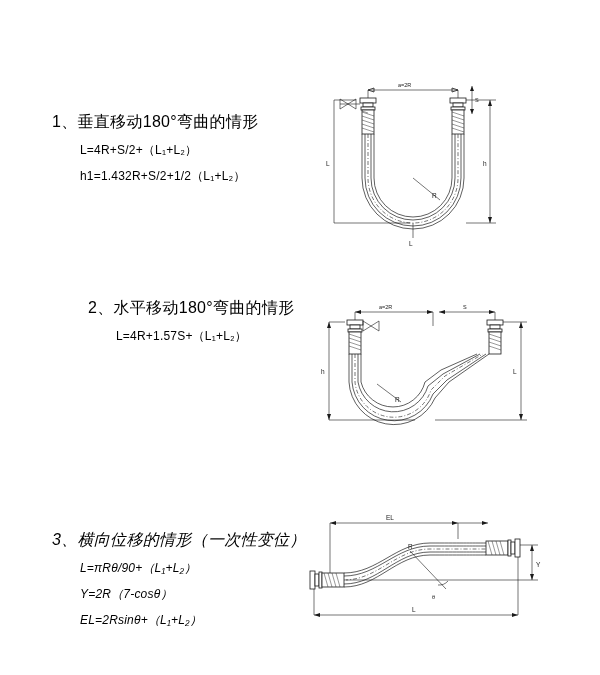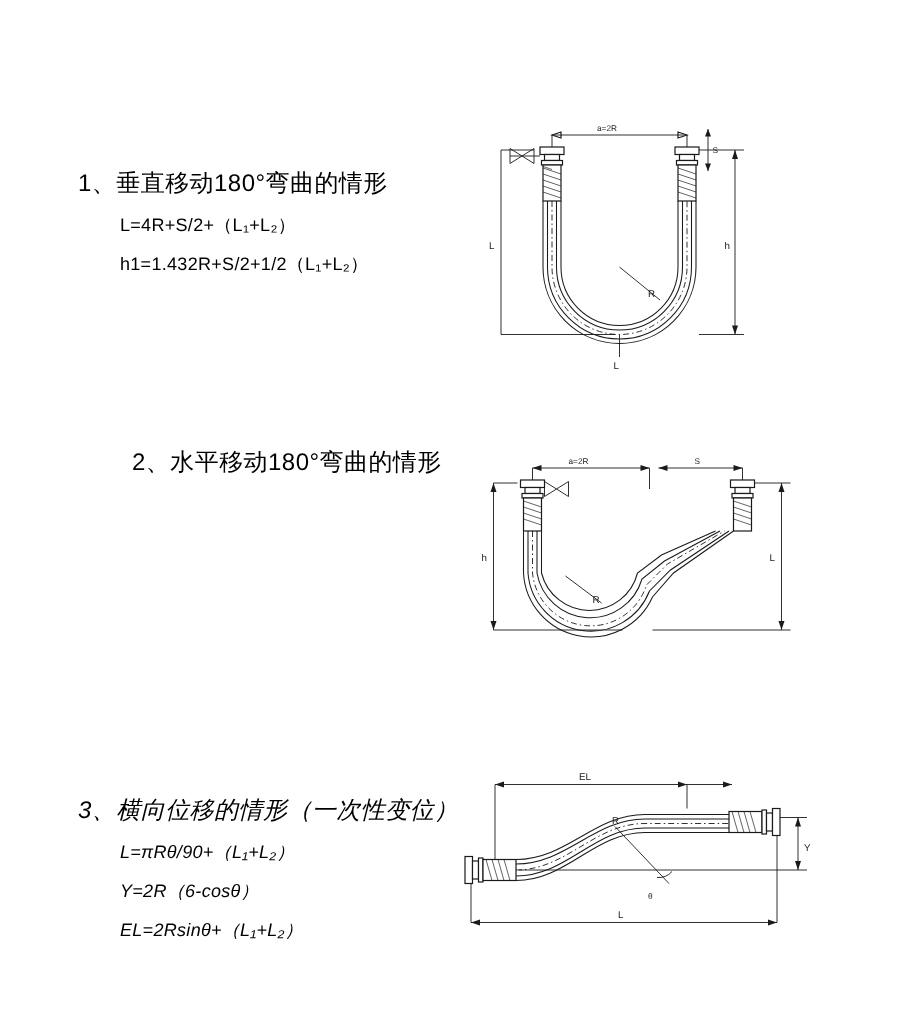--- a/index.html
+++ b/index.html
@@ -126,20 +126,21 @@
 
       <line class="ln-thin" x1="14" y1="22" x2="14" y2="145"></line>
       <line class="ln-thin" x1="14" y1="22" x2="36" y2="22"></line>
       <line class="ln-thin" x1="14" y1="145" x2="90" y2="145"></line>
       <text class="dimtxt2" x="6" y="88">L</text>
     </svg>
   </div>
 
   <div class="section" style="left:52px;top:298px;margin-left:36px;">
     <div class="sec-head">2、水平移动180°弯曲的情形</div>
+    <div class="formula">L=4R+1.57S+（L₁+L₂）</div>
   </div>
 
   <div class="fig" style="left:315px;top:290px;">
     <svg width="260" height="180" viewBox="0 0 260 180">
 
       <line class="ln-thin" x1="40" y1="22" x2="118" y2="22"></line>
       <path d="M40 22 l6 -2 v4 z" fill="#1a1a1a"></path>
       <path d="M118 22 l-6 -2 v4 z" fill="#1a1a1a"></path>
       <text class="dimtxt" x="64" y="19">a=2R</text>
 
@@ -200,21 +201,21 @@
       <g class="ln-thin">
         <path d="M56 36 l8 -5 v10 z"></path>
         <path d="M56 36 l-8 -5 v10 z"></path>
       </g>
     </svg>
   </div>
 
   <div class="section" style="left:52px;top:530px;font-style:italic;">
     <div class="sec-head">3、横向位移的情形（一次性变位）</div>
     <div class="formula">L=πRθ/90+（L₁+L₂）</div>
-    <div class="formula">Y=2R（6-cosθ）</div>
+    <div class="formula">Y=2R（7-cosθ）</div>
     <div class="formula">EL=2Rsinθ+（L₁+L₂）</div>
   </div>
 
   <div class="fig" style="left:300px;top:505px;">
     <svg width="280" height="140" viewBox="0 0 280 140">
 
       <line class="ln-thin" x1="30" y1="18" x2="158" y2="18"></line>
       <path d="M30 18 l6 -2 v4 z" fill="#1a1a1a"></path>
       <path d="M158 18 l-6 -2 v4 z" fill="#1a1a1a"></path>
       <text class="dimtxt2" x="86" y="15">EL</text>

